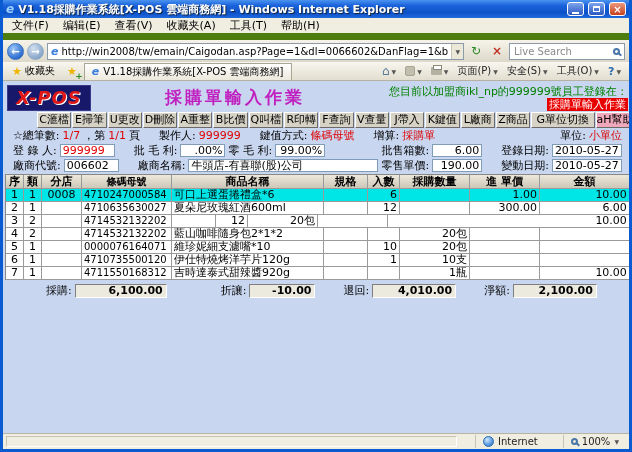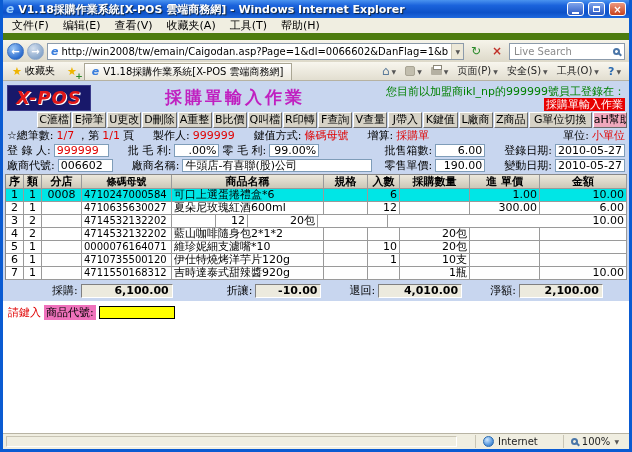--- a/index.html
+++ b/index.html
@@ -62,38 +62,38 @@
   .cmdbar { margin-left:auto; display:flex; align-items:center; gap:1px; }
   .cmd { display:flex; align-items:center; gap:2px; height:16px; padding:0 4px; font-size:10px; color:#222; }
   .dd { font-size:6px; color:#555; }
   .home-ico { font-size:12px; line-height:12px; color:#5a7a9a; }
   .feed-ico { width:10px; height:10px; border-radius:2px; background:#c2beae; border:1px solid #a8a494; }
   .print-ico { width:11px; height:8px; background:#b4b0a2; border-radius:1px; position:relative; }
   .print-ico::before { content:""; position:absolute; left:2px; top:-2px; width:7px; height:3px; background:#fff; border:1px solid #8a8678; }
   .help-ico { color:#2a6ab0; font-weight:bold; font-size:11px; }
 
   
-  .content { flex:1; display:flex; flex-direction:column; background:#fff; overflow:hidden; }
+  .content { flex:1; display:flex; background:#fff; overflow:hidden; }
   .pos-area { background:#c8d6ef; padding-bottom:2px; }
   .pos-header { height:31px; display:flex; align-items:center; gap:8px; padding:2px 4px 0 4px; }
   .logo { width:84px; height:26px; background:#18186a; border:1px solid #3a3a8a; color:#e01818; font-weight:bold;
           font-style:italic; font-size:18px; display:flex; align-items:center; justify-content:center;
           text-shadow:1px 1px 0 #fff; letter-spacing:1px; }
   .pos-title { color:#c020c0; font-size:17px; font-weight:bold; letter-spacing:3px; margin-left:66px; white-space:nowrap; }
   .login-info { margin-left:auto; text-align:right; font-size:11px; line-height:13px; white-space:nowrap; }
   .login-line1 { color:#008000; }
   .login-loc { background:#e80000; color:#fff; padding:0 2px; }
 
   .btnrow { display:flex; gap:1px; height:16px; padding:0 2px;margin-left:32px; }
   .tbtn { flex:1; background:#d6d2c6; border:1px solid; border-color:#fff #6a6a6a #6a6a6a #fff; font-size:11px;
           line-height:12px; padding:0; white-space:nowrap; color:#000; font-family:inherit; overflow:hidden; }
   .tbtn.wide { flex:1.9; }
   .tbtn.accent { background:#f0a8bc; }
 
-  .inforow,.formrow { height:15px; display:flex; align-items:center; gap:3px; padding:0 4px; white-space:nowrap; }
+  .inforow,.formrow { height:15px; display:flex; align-items:center; gap:3px; padding:0 10px; white-space:nowrap; }
   .lbl { color:#000; }
   .val { color:#e00000; }
   .g1 { margin-left:16px; }
   .push { margin-left:auto; }
   .field { height:13px; background:#fff; border:1px solid #7f9db9; padding:0 2px; display:flex; align-items:center;
            font-size:11px; line-height:12px; overflow:hidden; white-space:nowrap; }
   .field.num { justify-content:flex-end; }
   .field.red { color:#e00000; }
   .w45{width:45px} .w50{width:50px} .w55{width:55px} .w70{width:70px} .w190{width:190px}
 
@@ -104,21 +104,21 @@
   .cell { border-right:1px solid #9a9a9a; border-bottom:1px solid #9a9a9a; padding:0 2px; font-size:11px;
           line-height:12px; display:flex; align-items:center; overflow:hidden; white-space:nowrap; }
   .hdr .cell { justify-content:center; background:linear-gradient(180deg,#ece8dc,#ccc7b7); }
   .w-seq{width:18px}.w-type{width:18px}.w-branch{width:40px}.w-bar{width:90px;font-size:10px}
   .w-name{width:152px}.w-spec{width:44px}.w-pack{width:32px}.w-qty{width:70px}.w-price{width:70px}.w-amt{flex:1}
   .ctr { justify-content:center; }
   .num { justify-content:flex-end; }
   .trow.hl { background:#00e6e6; }
 
   
-  .sumrow { height:17px; display:flex; align-items:center; padding:0 11px; font-size:11px; margin-top:2px; white-space:nowrap; }
+  .sumrow { height:17px; display:flex; align-items:center; padding:0 5px; font-size:11px; margin-top:2px; white-space:nowrap; }
   .sum-val { height:14px; background:#eceade; border:1px solid; border-color:#808080 #fff #fff #808080;
              display:flex; align-items:center; justify-content:flex-end; padding:0 3px; font-weight:bold; margin-left:3px; }
   .sv-purchase{width:92px} .sv-discount{width:66px} .sv-return{width:84px} .sv-net{width:84px}
   .sl-purchase{margin-left:38px} .sl-discount{margin-left:54px} .sl-return{margin-left:28px} .sl-net{margin-left:28px}
 
   
   .promptrow { height:16px; display:flex; align-items:center; gap:3px; padding:0 5px; background:#fff; margin-top:3px; }
   .prompt-text { color:#e00000; }
   .prompt-field { background:#ef72bc; color:#000; padding:0 2px; }
   .prompt-input { width:76px; height:13px; background:#ffff00; border:1px solid #000; outline:none;

